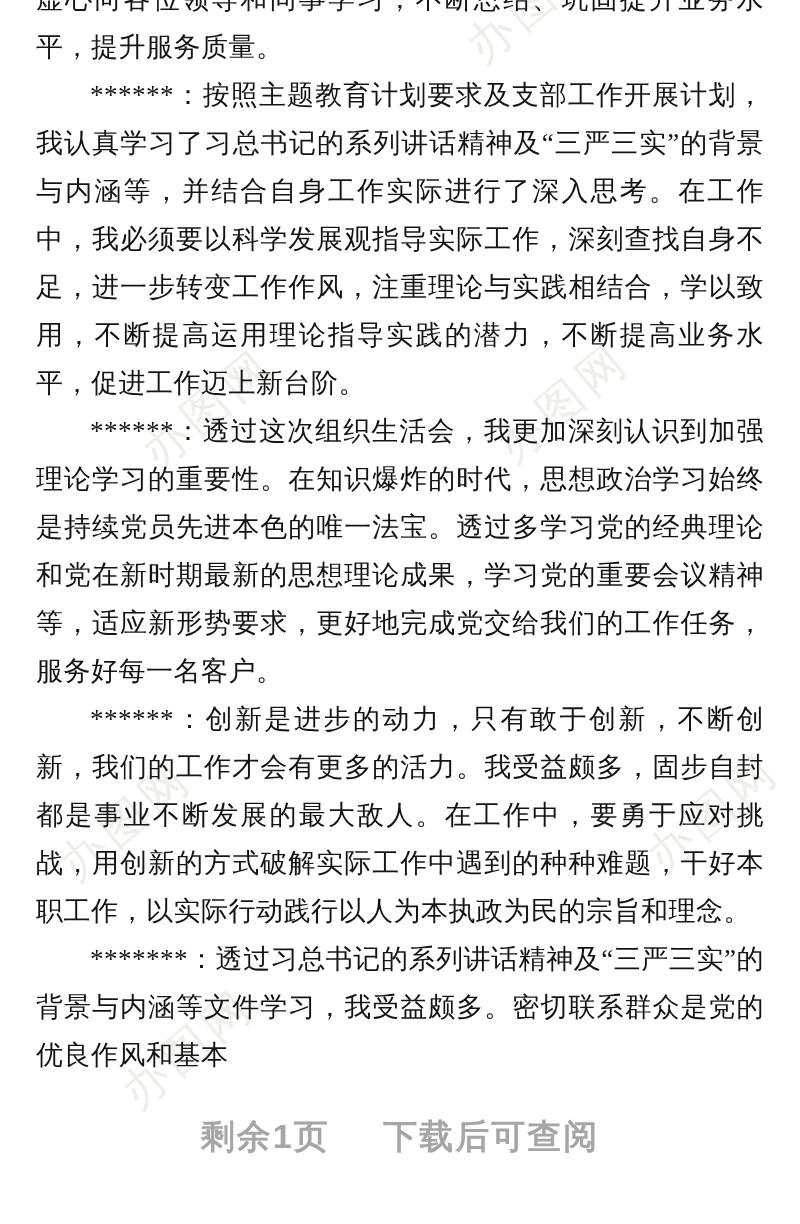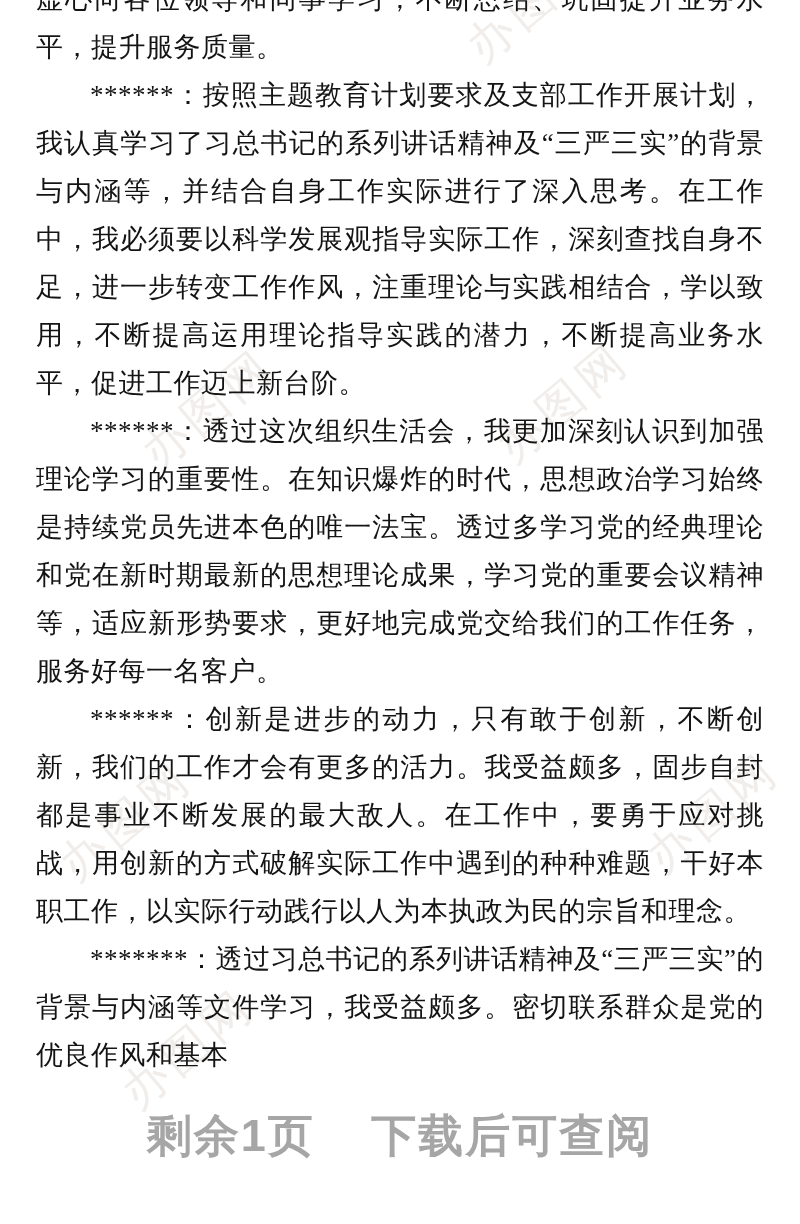--- a/index.html
+++ b/index.html
@@ -50,21 +50,21 @@
     font-family: "Liberation Sans", "DejaVu Sans", sans-serif;
   }
   .footer {
     position: absolute;
     top: 1104px;
     left: 0;
     width: 100%;
     text-align: center;
     font-family: "Liberation Sans", "DejaVu Sans", sans-serif;
     font-weight: 700;
-    font-size: 45px;
+    font-size: 34px;
     line-height: 64px;
     color: var(--footer-color, #a6a6a6);
     letter-spacing: 2px;
   }
   .footer-part + .footer-part {
     margin-left: 42px;
   }
 </style>
 </head>
 <body>

